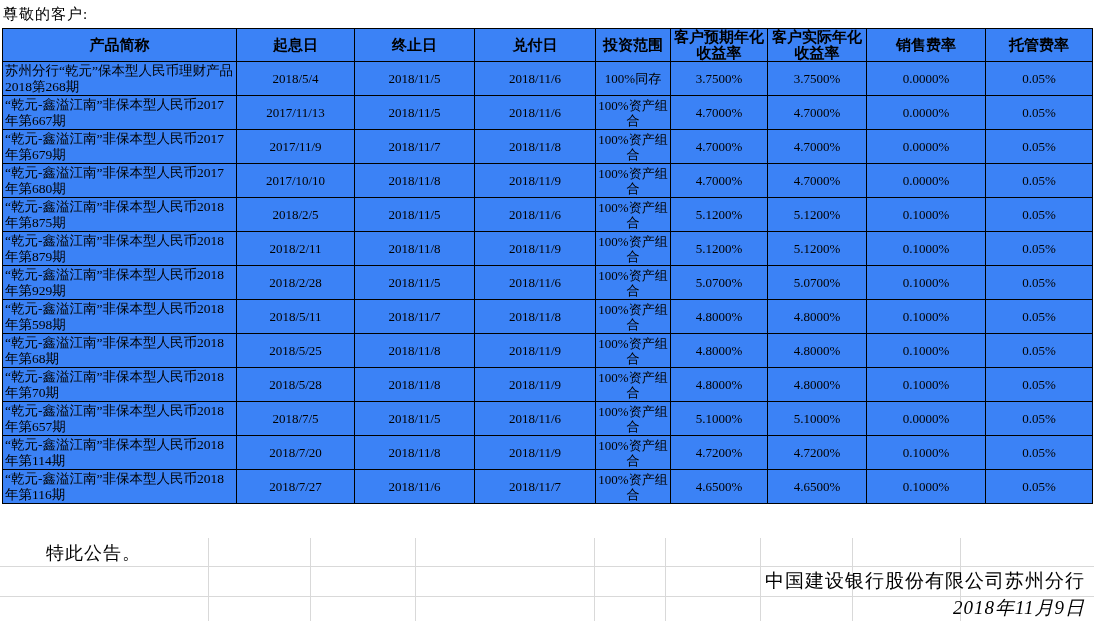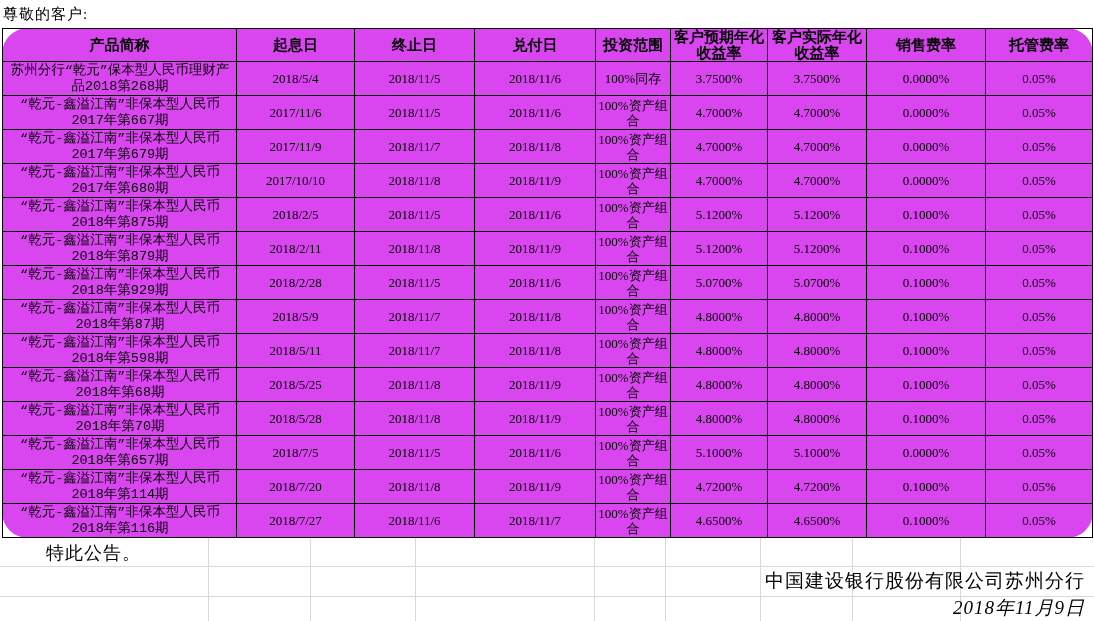--- a/index.html
+++ b/index.html
@@ -24,22 +24,21 @@
     font-size: 15px; line-height: 23px;
     letter-spacing: 1px;
   }
 
   table.main {
     position: absolute; left: 2px; top: 28px;
     width: 1090px;
     border-collapse: collapse;
     table-layout: fixed;
     z-index: 1;
-    background: #d946ef;
-    border-radius: 26px;
+    background: #3b82f6;
   }
   table.main th, table.main td {
     border: 1px solid #000000;
     overflow: hidden;
     vertical-align: middle;
   }
   table.main thead th {
     height: 32px;
     font-size: 15px;
     font-weight: bold;
@@ -48,25 +47,24 @@
     padding: 0 1px;
   }
   table.main tbody td {
     height: 34px;
     font-size: 13px;
     text-align: center;
     line-height: 15px;
     padding: 0 2px;
   }
   table.main tbody td.product {
-    text-align: center;
+    text-align: left;
     font-size: 13.5px;
     line-height: 16px;
     padding: 0 1px 0 2px;
-    font-family: Liberation Mono, monospace;
   }
 
   .closing {
     position: absolute; left: 46px; top: 542px;
     font-size: 18px; line-height: 22px;
     letter-spacing: 1px;
   }
   .signature {
     position: absolute; right: 9px; top: 568px;
     font-size: 19px; line-height: 25px;
@@ -132,21 +130,21 @@
           <td>2018/11/5</td>
           <td>2018/11/6</td>
           <td>100%同存</td>
           <td>3.7500%</td>
           <td>3.7500%</td>
           <td>0.0000%</td>
           <td>0.05%</td>
         </tr>
         <tr>
           <td class="product">“乾元-鑫溢江南”非保本型人民币2017年第667期</td>
-          <td>2017/11/6</td>
+          <td>2017/11/13</td>
           <td>2018/11/5</td>
           <td>2018/11/6</td>
           <td>100%资产组合</td>
           <td>4.7000%</td>
           <td>4.7000%</td>
           <td>0.0000%</td>
           <td>0.05%</td>
         </tr>
         <tr>
           <td class="product">“乾元-鑫溢江南”非保本型人民币2017年第679期</td>
@@ -193,31 +191,20 @@
           <td>0.05%</td>
         </tr>
         <tr>
           <td class="product">“乾元-鑫溢江南”非保本型人民币2018年第929期</td>
           <td>2018/2/28</td>
           <td>2018/11/5</td>
           <td>2018/11/6</td>
           <td>100%资产组合</td>
           <td>5.0700%</td>
           <td>5.0700%</td>
-          <td>0.1000%</td>
-          <td>0.05%</td>
-        </tr>
-        <tr>
-          <td class="product">“乾元-鑫溢江南”非保本型人民币2018年第87期</td>
-          <td>2018/5/9</td>
-          <td>2018/11/7</td>
-          <td>2018/11/8</td>
-          <td>100%资产组合</td>
-          <td>4.8000%</td>
-          <td>4.8000%</td>
           <td>0.1000%</td>
           <td>0.05%</td>
         </tr>
         <tr>
           <td class="product">“乾元-鑫溢江南”非保本型人民币2018年第598期</td>
           <td>2018/5/11</td>
           <td>2018/11/7</td>
           <td>2018/11/8</td>
           <td>100%资产组合</td>
           <td>4.8000%</td>

